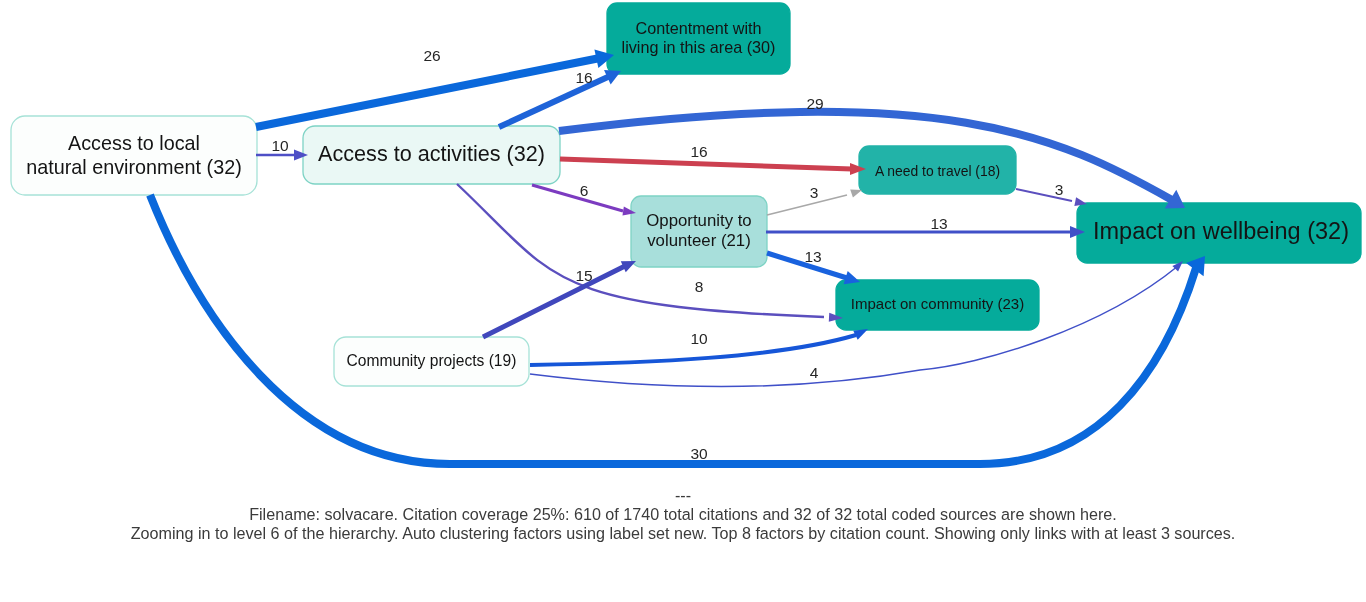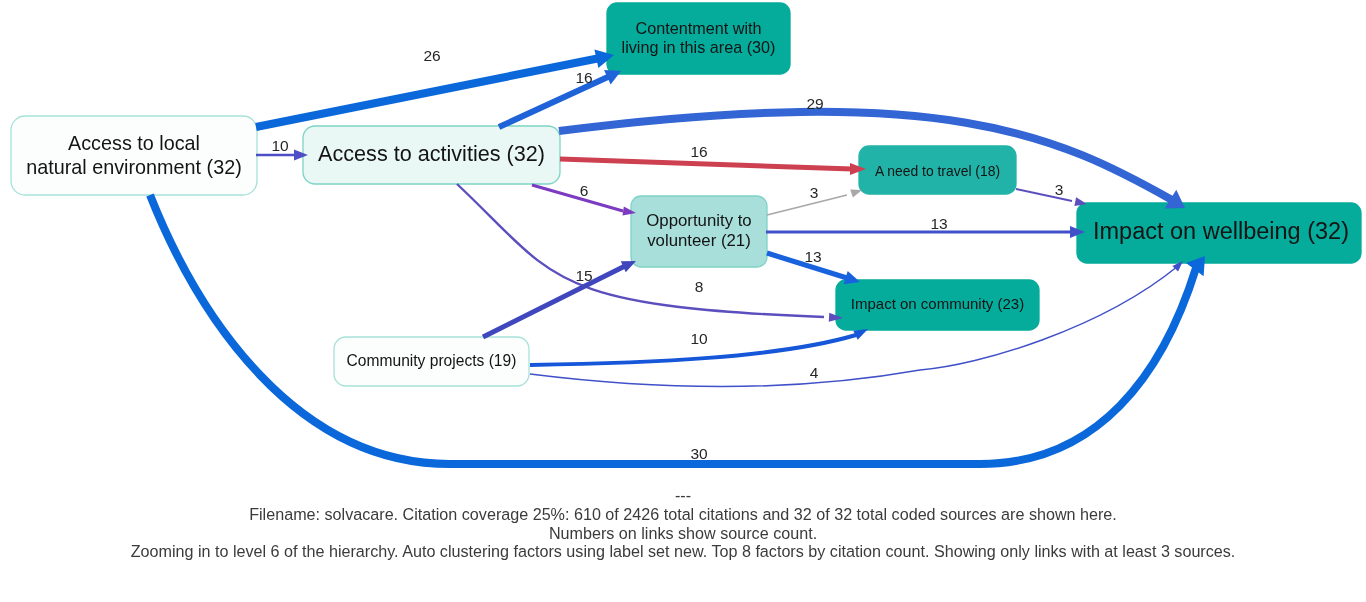--- a/index.html
+++ b/index.html
@@ -131,17 +131,16 @@
         <text class="link-label" x="939" y="229">13</text>
         <text class="link-label" x="813" y="262">13</text>
         <text class="link-label" x="1059" y="195">3</text>
         <text class="link-label" x="699" y="344">10</text>
         <text class="link-label" x="814" y="378">4</text>
         <text class="link-label" x="699" y="459">30</text>
       </g>
   </svg>
   <div class="caption" id="caption">
       <div>---</div>
-      <div>Filename: solvacare. Citation coverage 25%: 610 of 2426 total citations and 32 of 32 total coded sources are shown here.</div>
-      <div>Numbers on links show source count.</div>
+      <div>Filename: solvacare. Citation coverage 25%: 610 of 1740 total citations and 32 of 32 total coded sources are shown here.</div>
       <div>Zooming in to level 6 of the hierarchy. Auto clustering factors using label set new. Top 8 factors by citation count. Showing only links with at least 3 sources.</div>
     </div>
 </div>
 
 </body></html>

